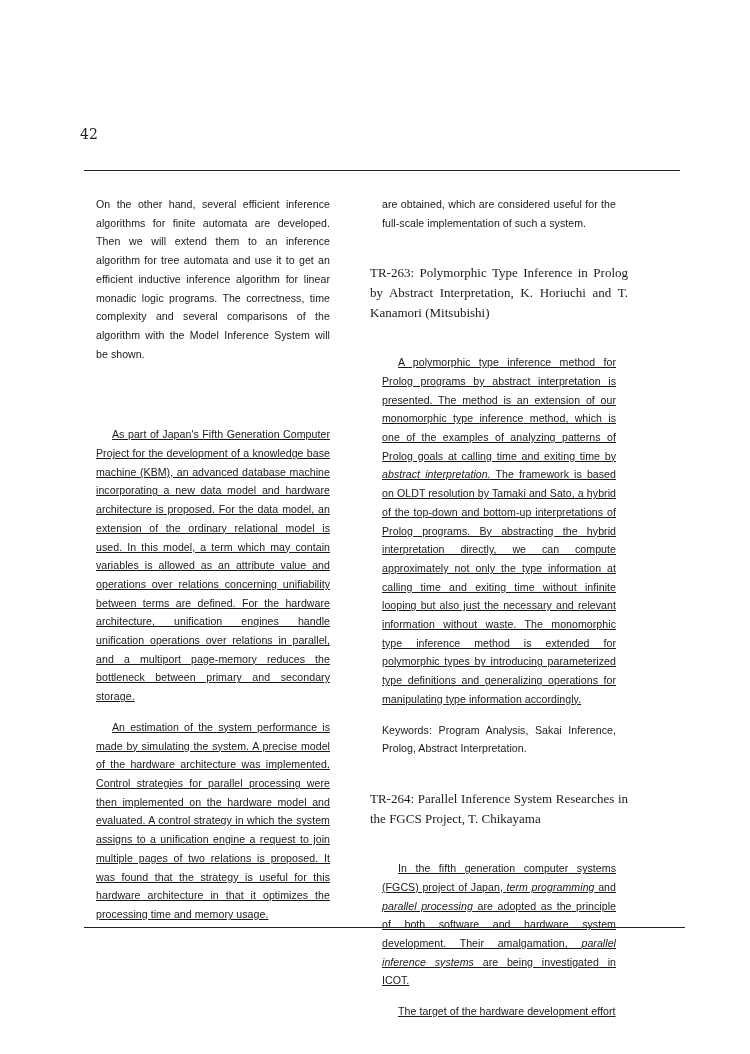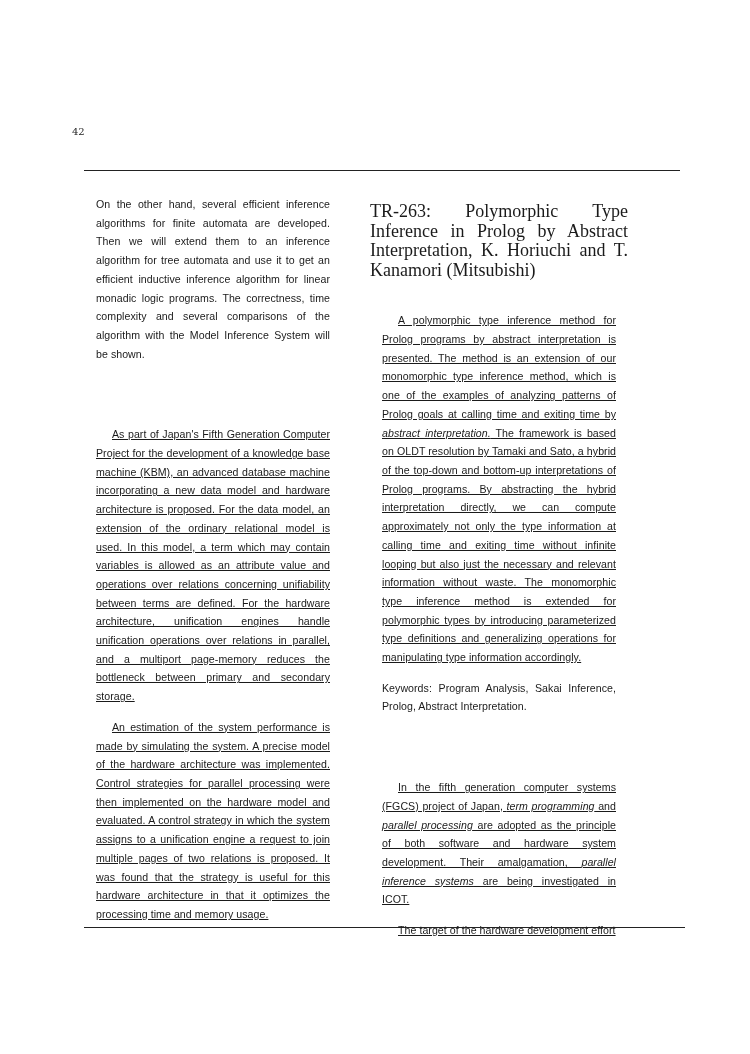--- a/index.html
+++ b/index.html
@@ -1,56 +1,58 @@
 <!DOCTYPE html>
 <html><head>
 <meta charset="utf-8">
 <style>
   html, body { margin: 0; padding: 0; background: #ffffff; }
   body { width: 750px; height: 1054px; position: relative; overflow: hidden; color: #1a1a1a; }
   .page-number {
-    position: absolute; left: 72px; top: 126px;
-    font-family: "DejaVu Serif", serif; font-size: 10px; color: #222;
+    position: absolute; left: 80px; top: 126px;
+    font-family: "DejaVu Serif", serif; font-size: 14px; color: #222;
   }
   .rule { position: absolute; height: 1px; background: #222; }
   .rule-top { left: 84px; top: 170px; width: 596px; }
   .rule-bottom { left: 84px; top: 927px; width: 601px; }
   .col { position: absolute; top: 183px; width: 258px; }
   .col-left { left: 84px; }
   .col-right { left: 370px; }
   .para {
     font-family: "Liberation Sans", sans-serif; font-size: 10.6px; line-height: 18.7px;
     text-align: justify; margin: 12px; color: #1a1a1a; letter-spacing: 0.05px;
   }
   .indent { text-indent: 16px; text-decoration: underline; }
   .heading {
-    font-family: "Liberation Serif", serif; font-size: 18px; line-height: 19.6px;
+    font-family: "Liberation Serif", serif; font-size: 13px; line-height: 19.6px;
     text-align: justify; margin: 0; color: #1a1a1a;
   }
   em { font-style: italic; }
 </style>
 </head>
 <body>
 
 <div class="page-number">42</div>
 <div class="rule rule-top"></div>
 
 <div class="col col-left">
   <p class="para">On the other hand, several efficient inference algorithms for finite automata are developed. Then we will extend them to an inference algorithm for tree automata and use it to get an efficient inductive inference algorithm for linear monadic logic programs. The correctness, time complexity and several comparisons of the algorithm with the Model Inference System will be shown.</p>
   <div style="height:19px"></div>
   <div style="height:19px"></div>
   <p class="para indent">As part of Japan's Fifth Generation Computer Project for the development of a knowledge base machine (KBM), an advanced database machine incorporating a new data model and hardware architecture is proposed. For the data model, an extension of the ordinary relational model is used. In this model, a term which may contain variables is allowed as an attribute value and operations over relations concerning unifiability between terms are defined. For the hardware architecture, unification engines handle unification operations over relations in parallel, and a multiport page-memory reduces the bottleneck between primary and secondary storage.</p>
   <p class="para indent">An estimation of the system performance is made by simulating the system. A precise model of the hardware architecture was implemented. Control strategies for parallel processing were then implemented on the hardware model and evaluated. A control strategy in which the system assigns to a unification engine a request to join multiple pages of two relations is proposed. It was found that the strategy is useful for this hardware architecture in that it optimizes the processing time and memory usage.</p>
 </div>
 
 <div class="col col-right">
+  <p class="para">are obtained, which are considered useful for the full-scale implementation of such a system.</p>
   <div style="height:19px"></div>
   <p class="heading">TR-263: Polymorphic Type Inference in Prolog by Abstract Interpretation, K. Horiuchi and T. Kanamori (Mitsubishi)</p>
   <div style="height:19px"></div>
   <p class="para indent"><span>A polymorphic type inference method for Prolog programs by abstract interpretation is presented. The method is an extension of our monomorphic type inference method, which is one of the examples of analyzing patterns of Prolog goals at calling time and exiting time by </span><em>abstract interpretation.</em><span> The framework is based on OLDT resolution by Tamaki and Sato, a hybrid of the top-down and bottom-up interpretations of Prolog programs. By abstracting the hybrid interpretation directly, we can compute approximately not only the type information at calling time and exiting time without infinite looping but also just the necessary and relevant information without waste. The monomorphic type inference method is extended for polymorphic types by introducing parameterized type definitions and generalizing operations for manipulating type information accordingly.</span></p>
   <p class="para">Keywords: Program Analysis, Sakai Inference, Prolog, Abstract Interpretation.</p>
   <div style="height:19px"></div>
+  <p class="heading">TR-264: Parallel Inference System Researches in the FGCS Project, T. Chikayama</p>
   <div style="height:19px"></div>
   <p class="para indent"><span>In the fifth generation computer systems (FGCS) project of Japan, </span><em>term programming</em><span> and </span><em>parallel processing</em><span> are adopted as the principle of both software and hardware system development. Their amalgamation, </span><em>parallel inference systems</em><span> are being investigated in ICOT.</span></p>
   <p class="para indent">The target of the hardware development effort</p>
 </div>
 
 <div class="rule rule-bottom"></div>
 
 </body></html>

